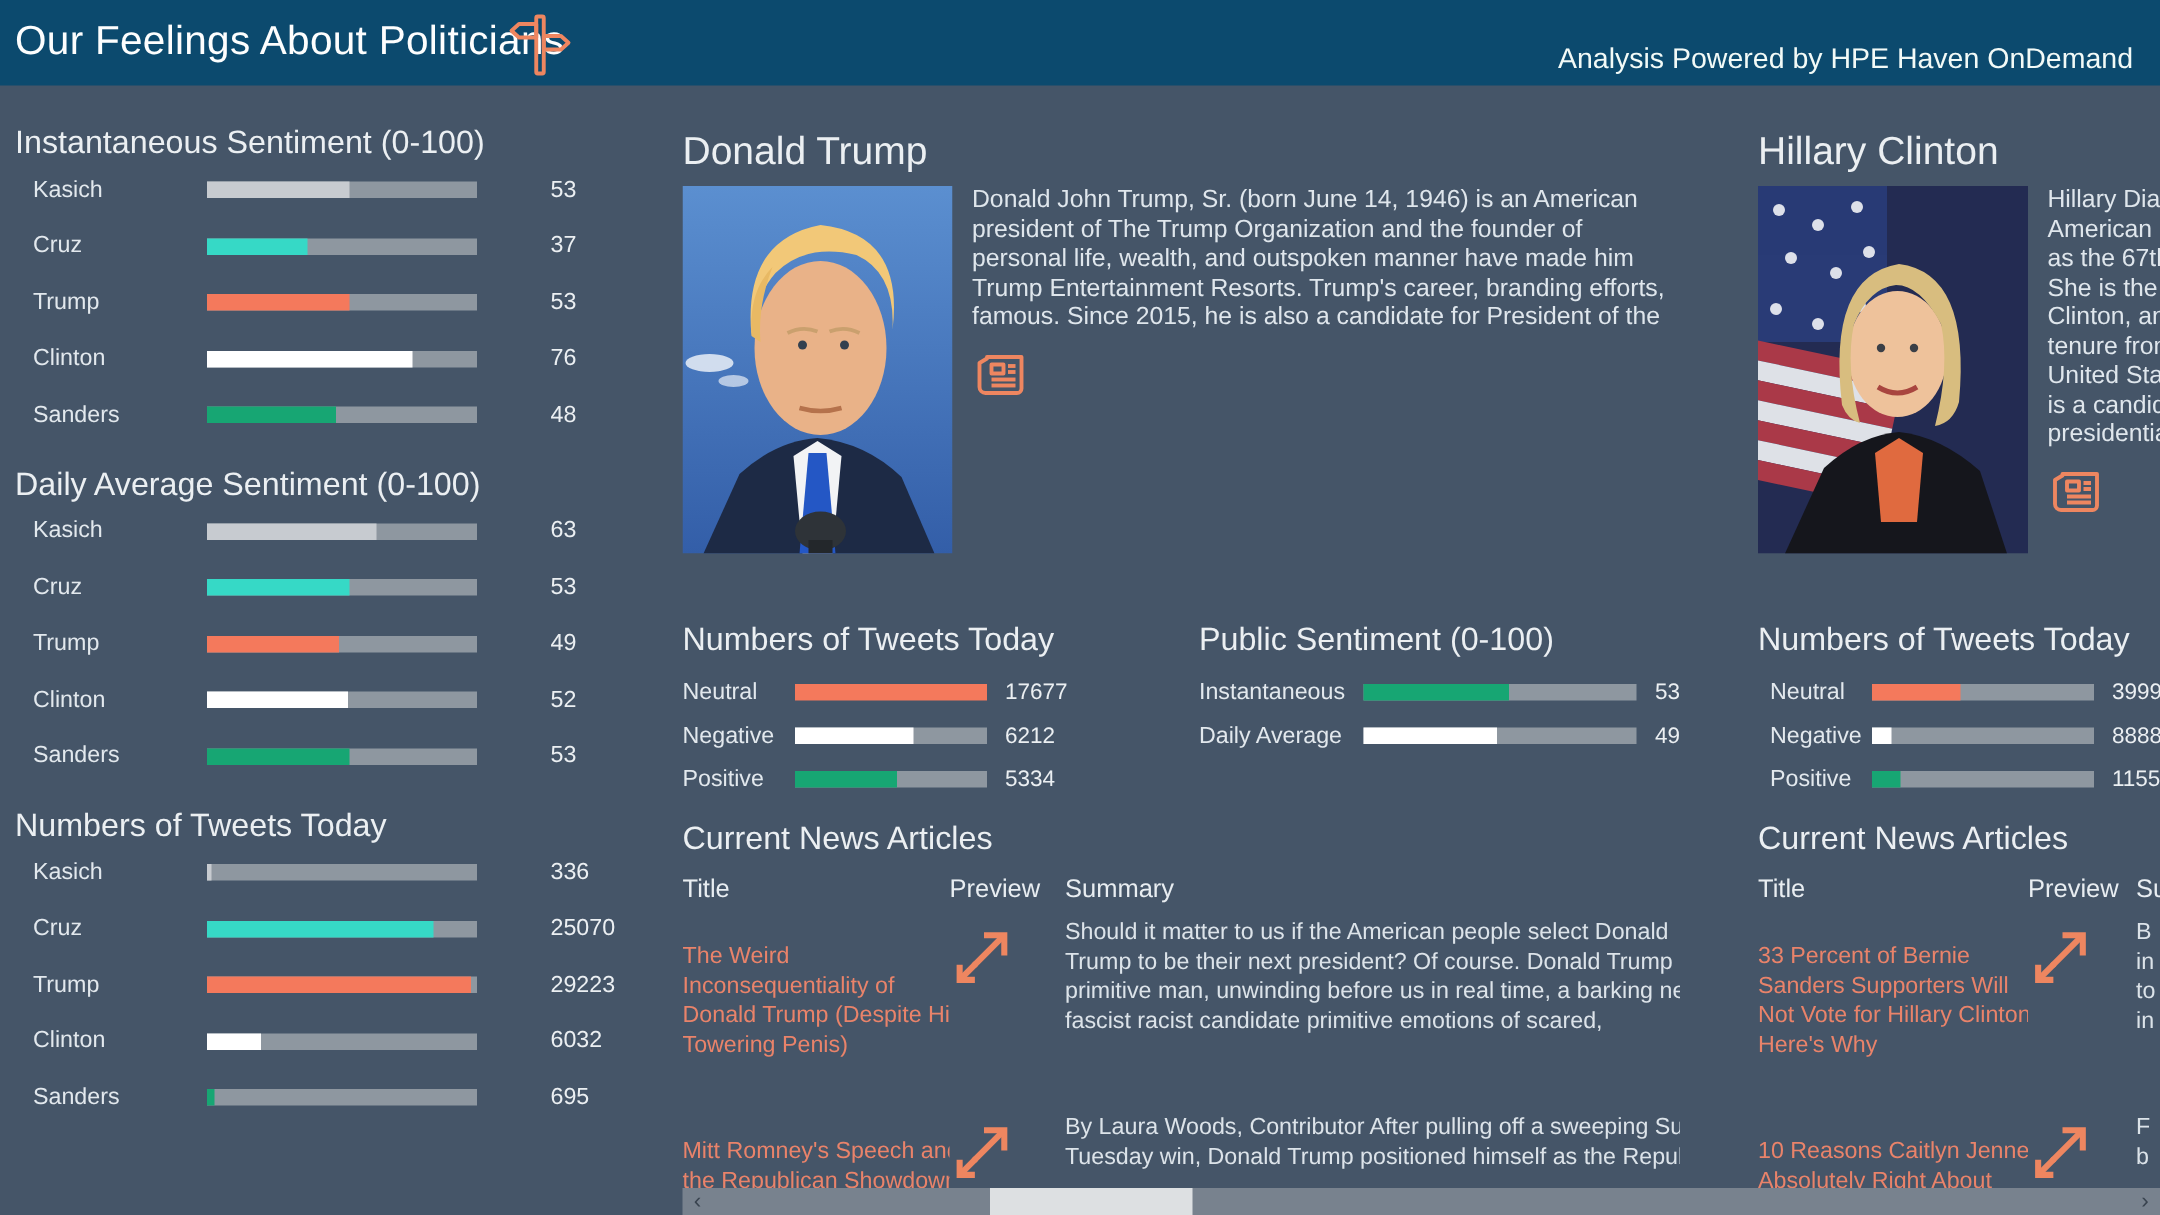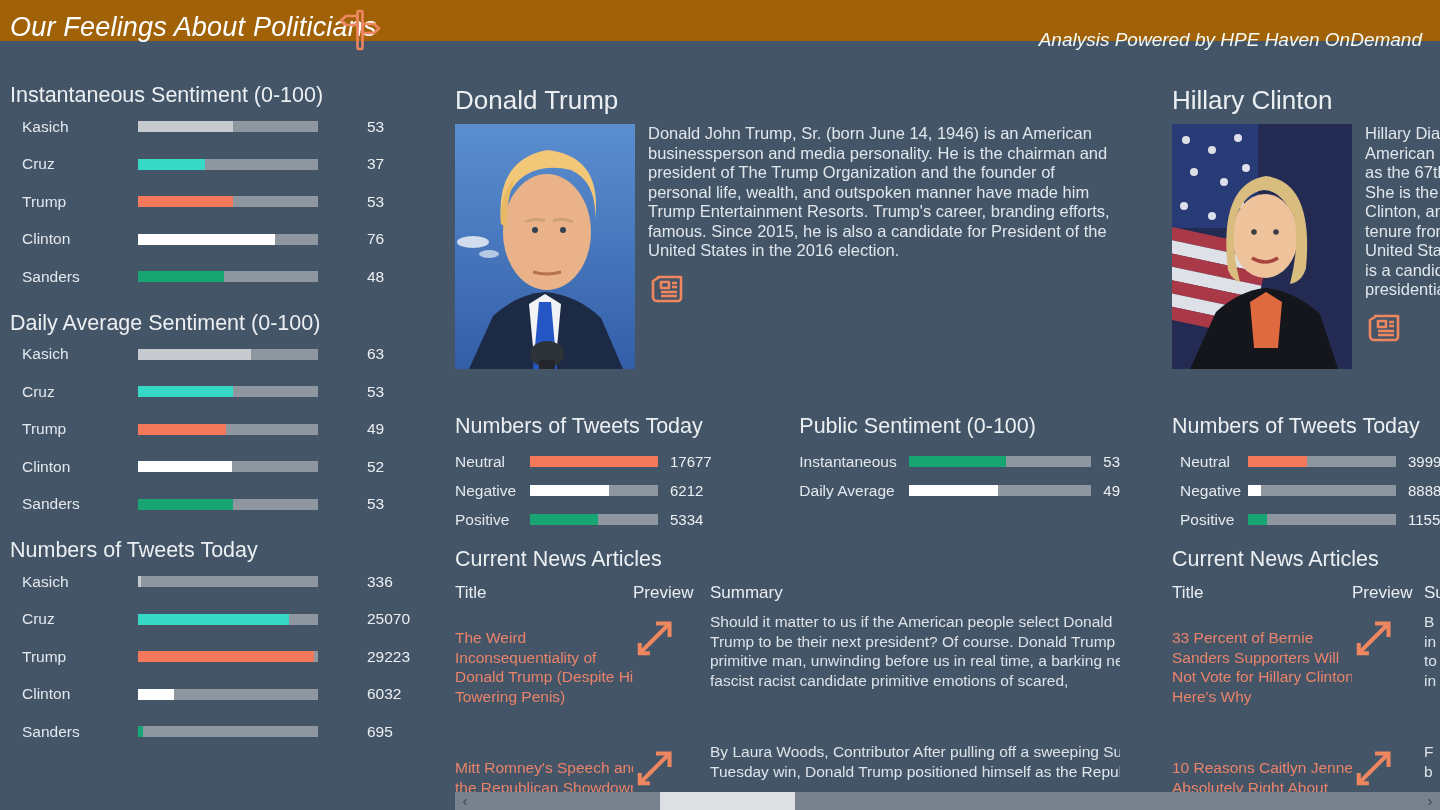--- a/index.html
+++ b/index.html
@@ -3,21 +3,21 @@
 <meta charset="utf-8">
 <style>
   html,body{margin:0;padding:0;}
   body{
     width:1440px;height:810px;overflow:hidden;position:relative;
     background:#455568;
     font-family:"Liberation Sans", sans-serif;
     -webkit-font-smoothing:antialiased;
   }
   
-  .topbar{position:absolute;left:0;top:0;width:1440px;height:41px;background:#a16207;font-style:italic;}
+  .topbar{position:absolute;left:0;top:0;width:1440px;height:57px;background:#0c4a6e;}
   .app-title{position:absolute;left:10px;top:12px;font-size:27px;color:#fdfefe;letter-spacing:.2px;}
   .signpost{position:absolute;left:337px;top:7px;}
   .powered{position:absolute;right:18px;top:29px;font-size:19px;color:#f2faf7;}
   
   .s-title{font-size:21.5px;color:#ebeff2;height:26px;line-height:26px;white-space:nowrap;}
   .brow{display:flex;align-items:center;height:37.5px;gap:36px;}
   .blab{width:70px;padding-left:12px;font-size:15.5px;color:#e2e8ed;white-space:nowrap;}
   .btrack{width:180px;height:11px;background:#8e97a0;margin-left:10px;flex:none;position:relative;}
   .bfill{height:100%;width:0;}
   .bval{margin-left:13px;font-size:15.5px;color:#ebeff2;white-space:nowrap;}
@@ -230,26 +230,24 @@
       <path d="M98 97 Q108 93 118 98" stroke="#caa06e" stroke-width="2.5" fill="none"></path>
       <circle cx="80" cy="106" r="3" fill="#33404f"></circle>
       <circle cx="108" cy="106" r="3" fill="#33404f"></circle>
       <path d="M78 148 Q92 152 106 148" stroke="#b5724c" stroke-width="3" fill="none"></path>
       <ellipse cx="92" cy="230" rx="17" ry="13" fill="#2e3338"></ellipse>
       <rect x="84" y="236" width="16" height="9" fill="#23272b"></rect>
     </svg>
     <div class="bio-col">
       <div class="bio">
         <div>Donald John Trump, Sr. (born June 14, 1946) is an American</div>
-        <div>businessperson and media personality. He is the chairman and</div>
         <div>president of The Trump Organization and the founder of</div>
         <div>personal life, wealth, and outspoken manner have made him</div>
         <div>Trump Entertainment Resorts. Trump's career, branding efforts,</div>
         <div>famous. Since 2015, he is also a candidate for President of the</div>
-        <div>United States in the 2016 election.</div>
       </div>
       <span class="news-glyph">
         <svg width="38" height="38" viewBox="0 0 38 38" fill="none" stroke="#ee8660" stroke-width="2.6" stroke-linejoin="round">
           <path d="M10 8 H33 V29 a3 3 0 0 1 -3 3 H9 a4 4 0 0 1 -4 -4 V12 L10 9 Z"></path>
           <rect x="13" y="13" width="8" height="6"></rect>
           <line x1="24" y1="14" x2="29" y2="14"></line>
           <line x1="24" y1="18" x2="29" y2="18"></line>
           <line x1="13" y1="23" x2="29" y2="23"></line>
           <line x1="13" y1="27" x2="29" y2="27"></line>
         </svg>

